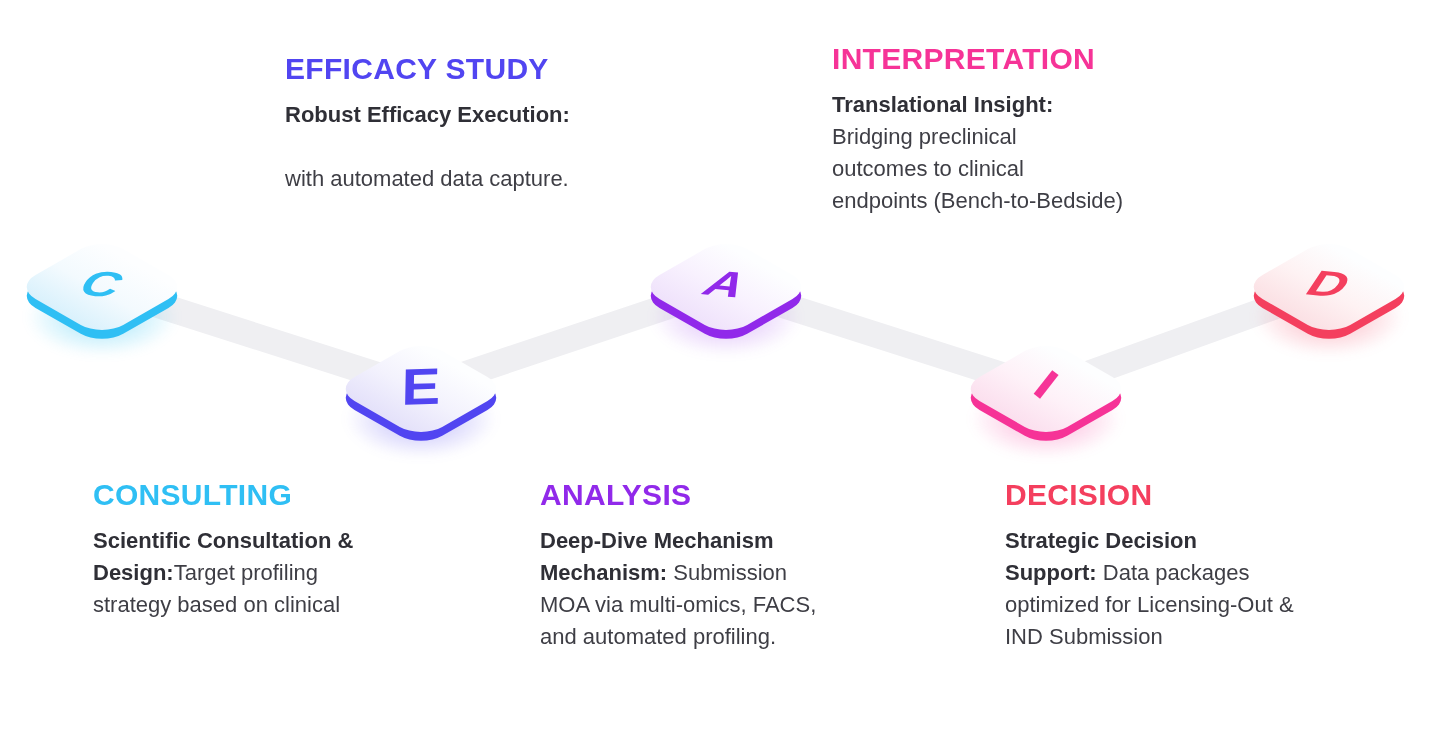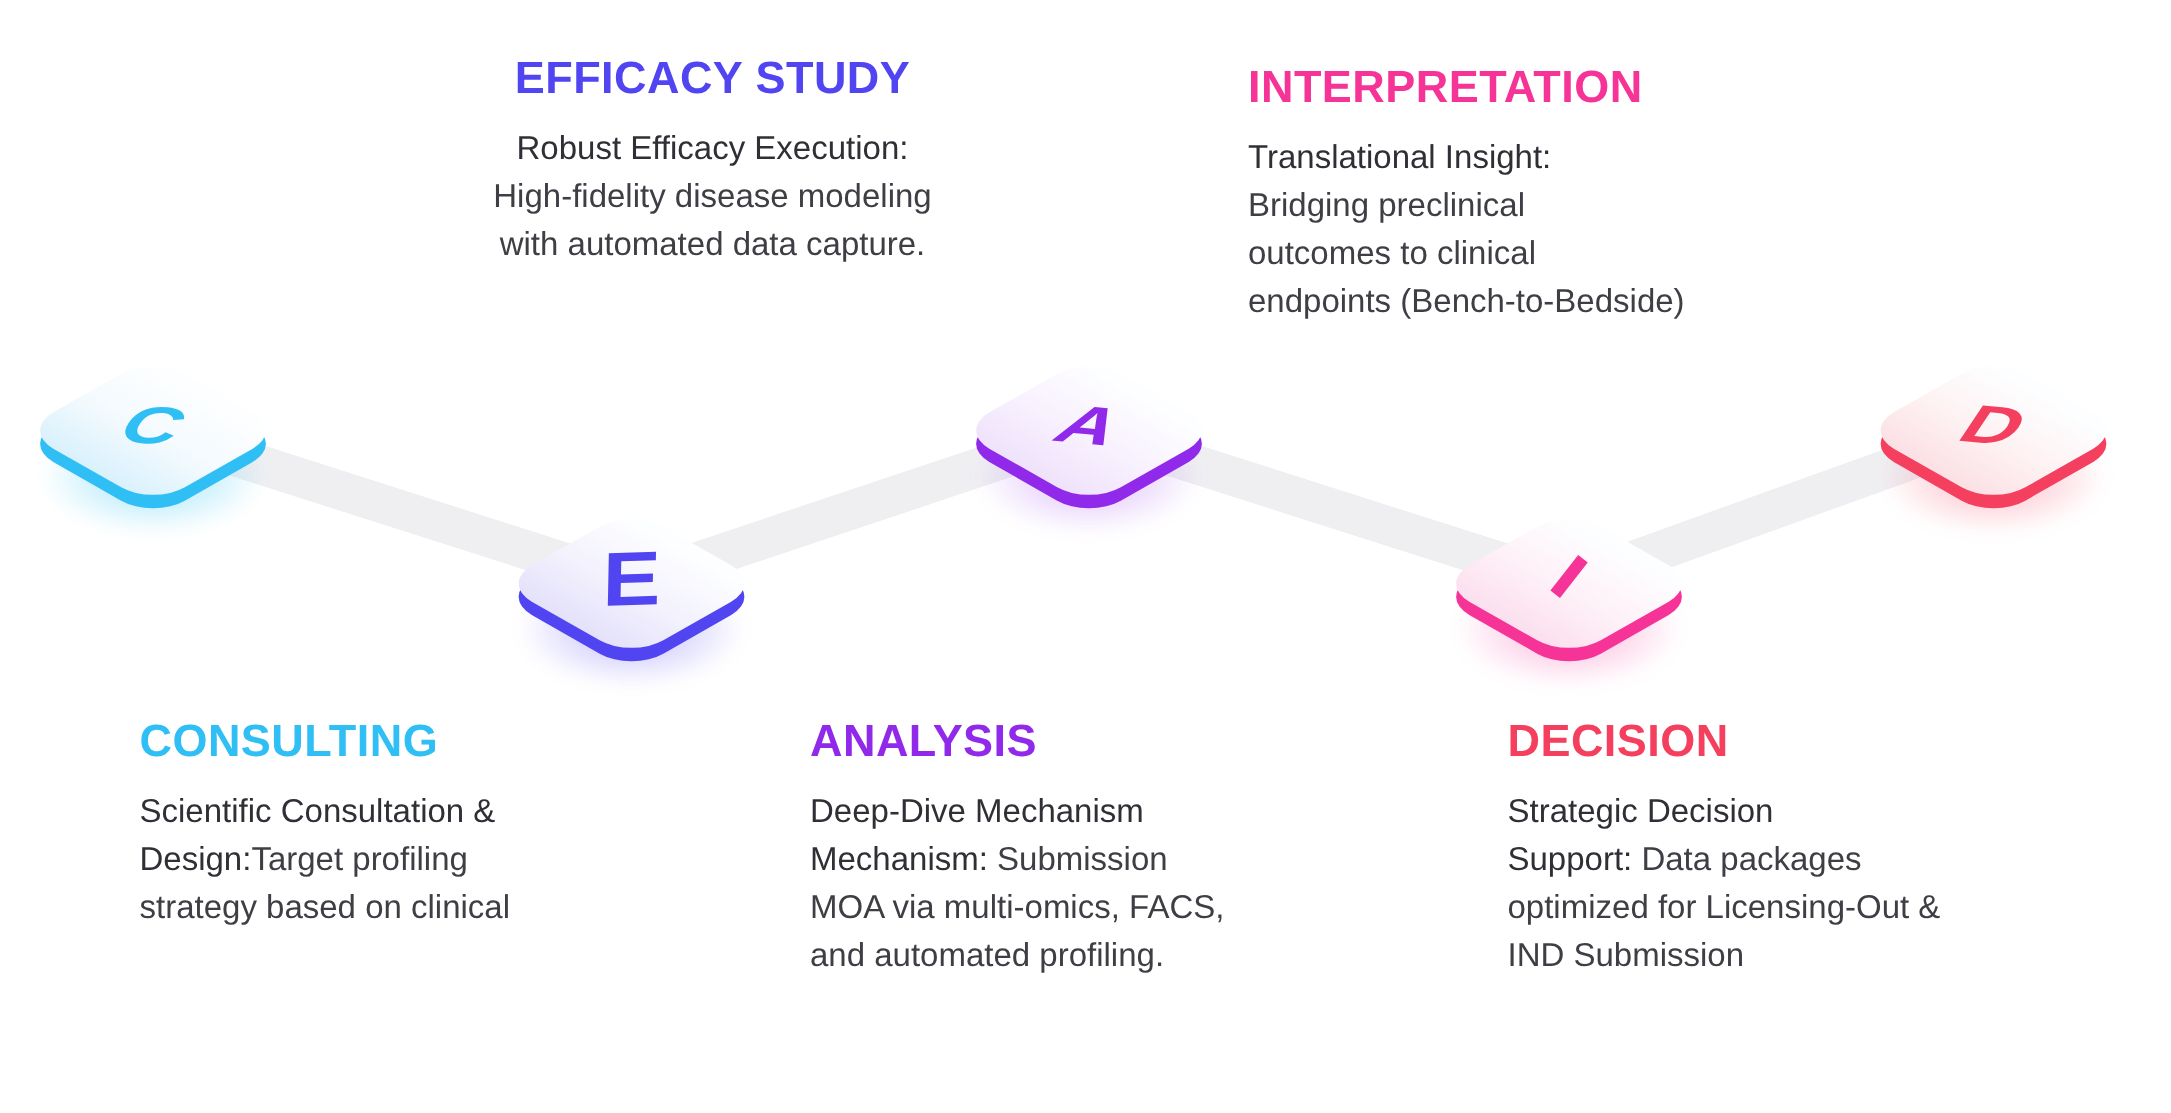--- a/index.html
+++ b/index.html
@@ -77,40 +77,40 @@
     line-height: 1;
     transform: translate(-50%, -56%) scaleY(0.64) skewX(-16deg) rotate(8deg);
     user-select: none;
   }
   .tile--e .tile-letter { transform: translate(-50%, -54%) scaleY(0.88) skewX(-3deg) rotate(-2deg); font-size: 58px; }
   .tile--i .tile-letter { transform: translate(-50%, -58%) rotate(38deg) scaleY(0.78); font-size: 56px; }
 
   
   .label-block { position: absolute; z-index: 5; }
   .pos-lbl-consulting     { left: 69px;   top: 478px; width: 330px; margin-left: 24px; }
-  .pos-lbl-efficacy       { left: 285px;  top: 36px;  width: 380px; text-align: center; }
+  .pos-lbl-efficacy       { left: 285px;  top: 52px;  width: 380px; }
   .pos-lbl-analysis       { left: 540px;  top: 478px; width: 340px; }
   .pos-lbl-interpretation { left: 832px;  top: 42px;  width: 370px; }
   .pos-lbl-decision       { left: 1005px; top: 478px; width: 360px; }
 
   .stage-heading {
     color: var(--c);
     font-size: 30px;
     font-weight: 800;
     letter-spacing: 0.3px;
     line-height: 1.1;
     margin-bottom: 14px;
   }
   .stage-body {
     font-size: 22px;
     line-height: 1.45;
     color: var(--body-text, #3E3E45);
   }
   .stage-body b {
-    font-weight: 400;
+    font-weight: 700;
     color: var(--body-bold, #2F2F36);
   }
 </style>
 </head>
 <body>
 
 <div class="canvas">
 
   <svg class="connectors" width="1447" height="742" aria-hidden="true">
     <path class="connector-path" d="M 102 287 L 421 389 L 726 287 L 1046 389 L 1329 287"></path>
@@ -161,21 +161,21 @@
     <div class="tile-letter">D</div>
   </div>
 
   <div class="label-block pos-lbl-consulting" style="--c: #2FBFF4; --face: #F3FAFE; --face2: #D9F1FC; --glow: rgba(24,190,242,0.42);">
     <h2 class="stage-heading">CONSULTING</h2>
     <p class="stage-body"><b>Scientific Consultation &amp;</b><br><b>Design:</b><span>Target profiling</span><br><span>strategy based on clinical</span><br></p>
   </div>
 
   <div class="label-block pos-lbl-efficacy" style="--c: #5145F1; --face: #F3F2FD; --face2: #E4E1FA; --glow: rgba(81,69,241,0.38);">
     <h2 class="stage-heading">EFFICACY STUDY</h2>
-    <p class="stage-body"><b>Robust Efficacy Execution:</b><br><span>High-fidelity disease modeling</span><br><span>with automated data capture.</span></p>
+    <p class="stage-body"><b>Robust Efficacy Execution:</b><br><br><span>with automated data capture.</span></p>
   </div>
 
   <div class="label-block pos-lbl-analysis" style="--c: #9129EA; --face: #F8F1FE; --face2: #EFE2FB; --glow: rgba(145,41,234,0.32);">
     <h2 class="stage-heading">ANALYSIS</h2>
     <p class="stage-body"><b>Deep-Dive Mechanism</b><br><b>Mechanism:</b><span> Submission</span><br><span>MOA via multi-omics, FACS,</span><br><span>and automated profiling.</span></p>
   </div>
 
   <div class="label-block pos-lbl-interpretation" style="--c: #F63397; --face: #FEF1F8; --face2: #FBDFEE; --glow: rgba(246,51,151,0.38);">
     <h2 class="stage-heading">INTERPRETATION</h2>
     <p class="stage-body"><b>Translational Insight:</b><br><span>Bridging preclinical</span><br><span>outcomes to clinical</span><br><span>endpoints (Bench-to-Bedside)</span></p>

